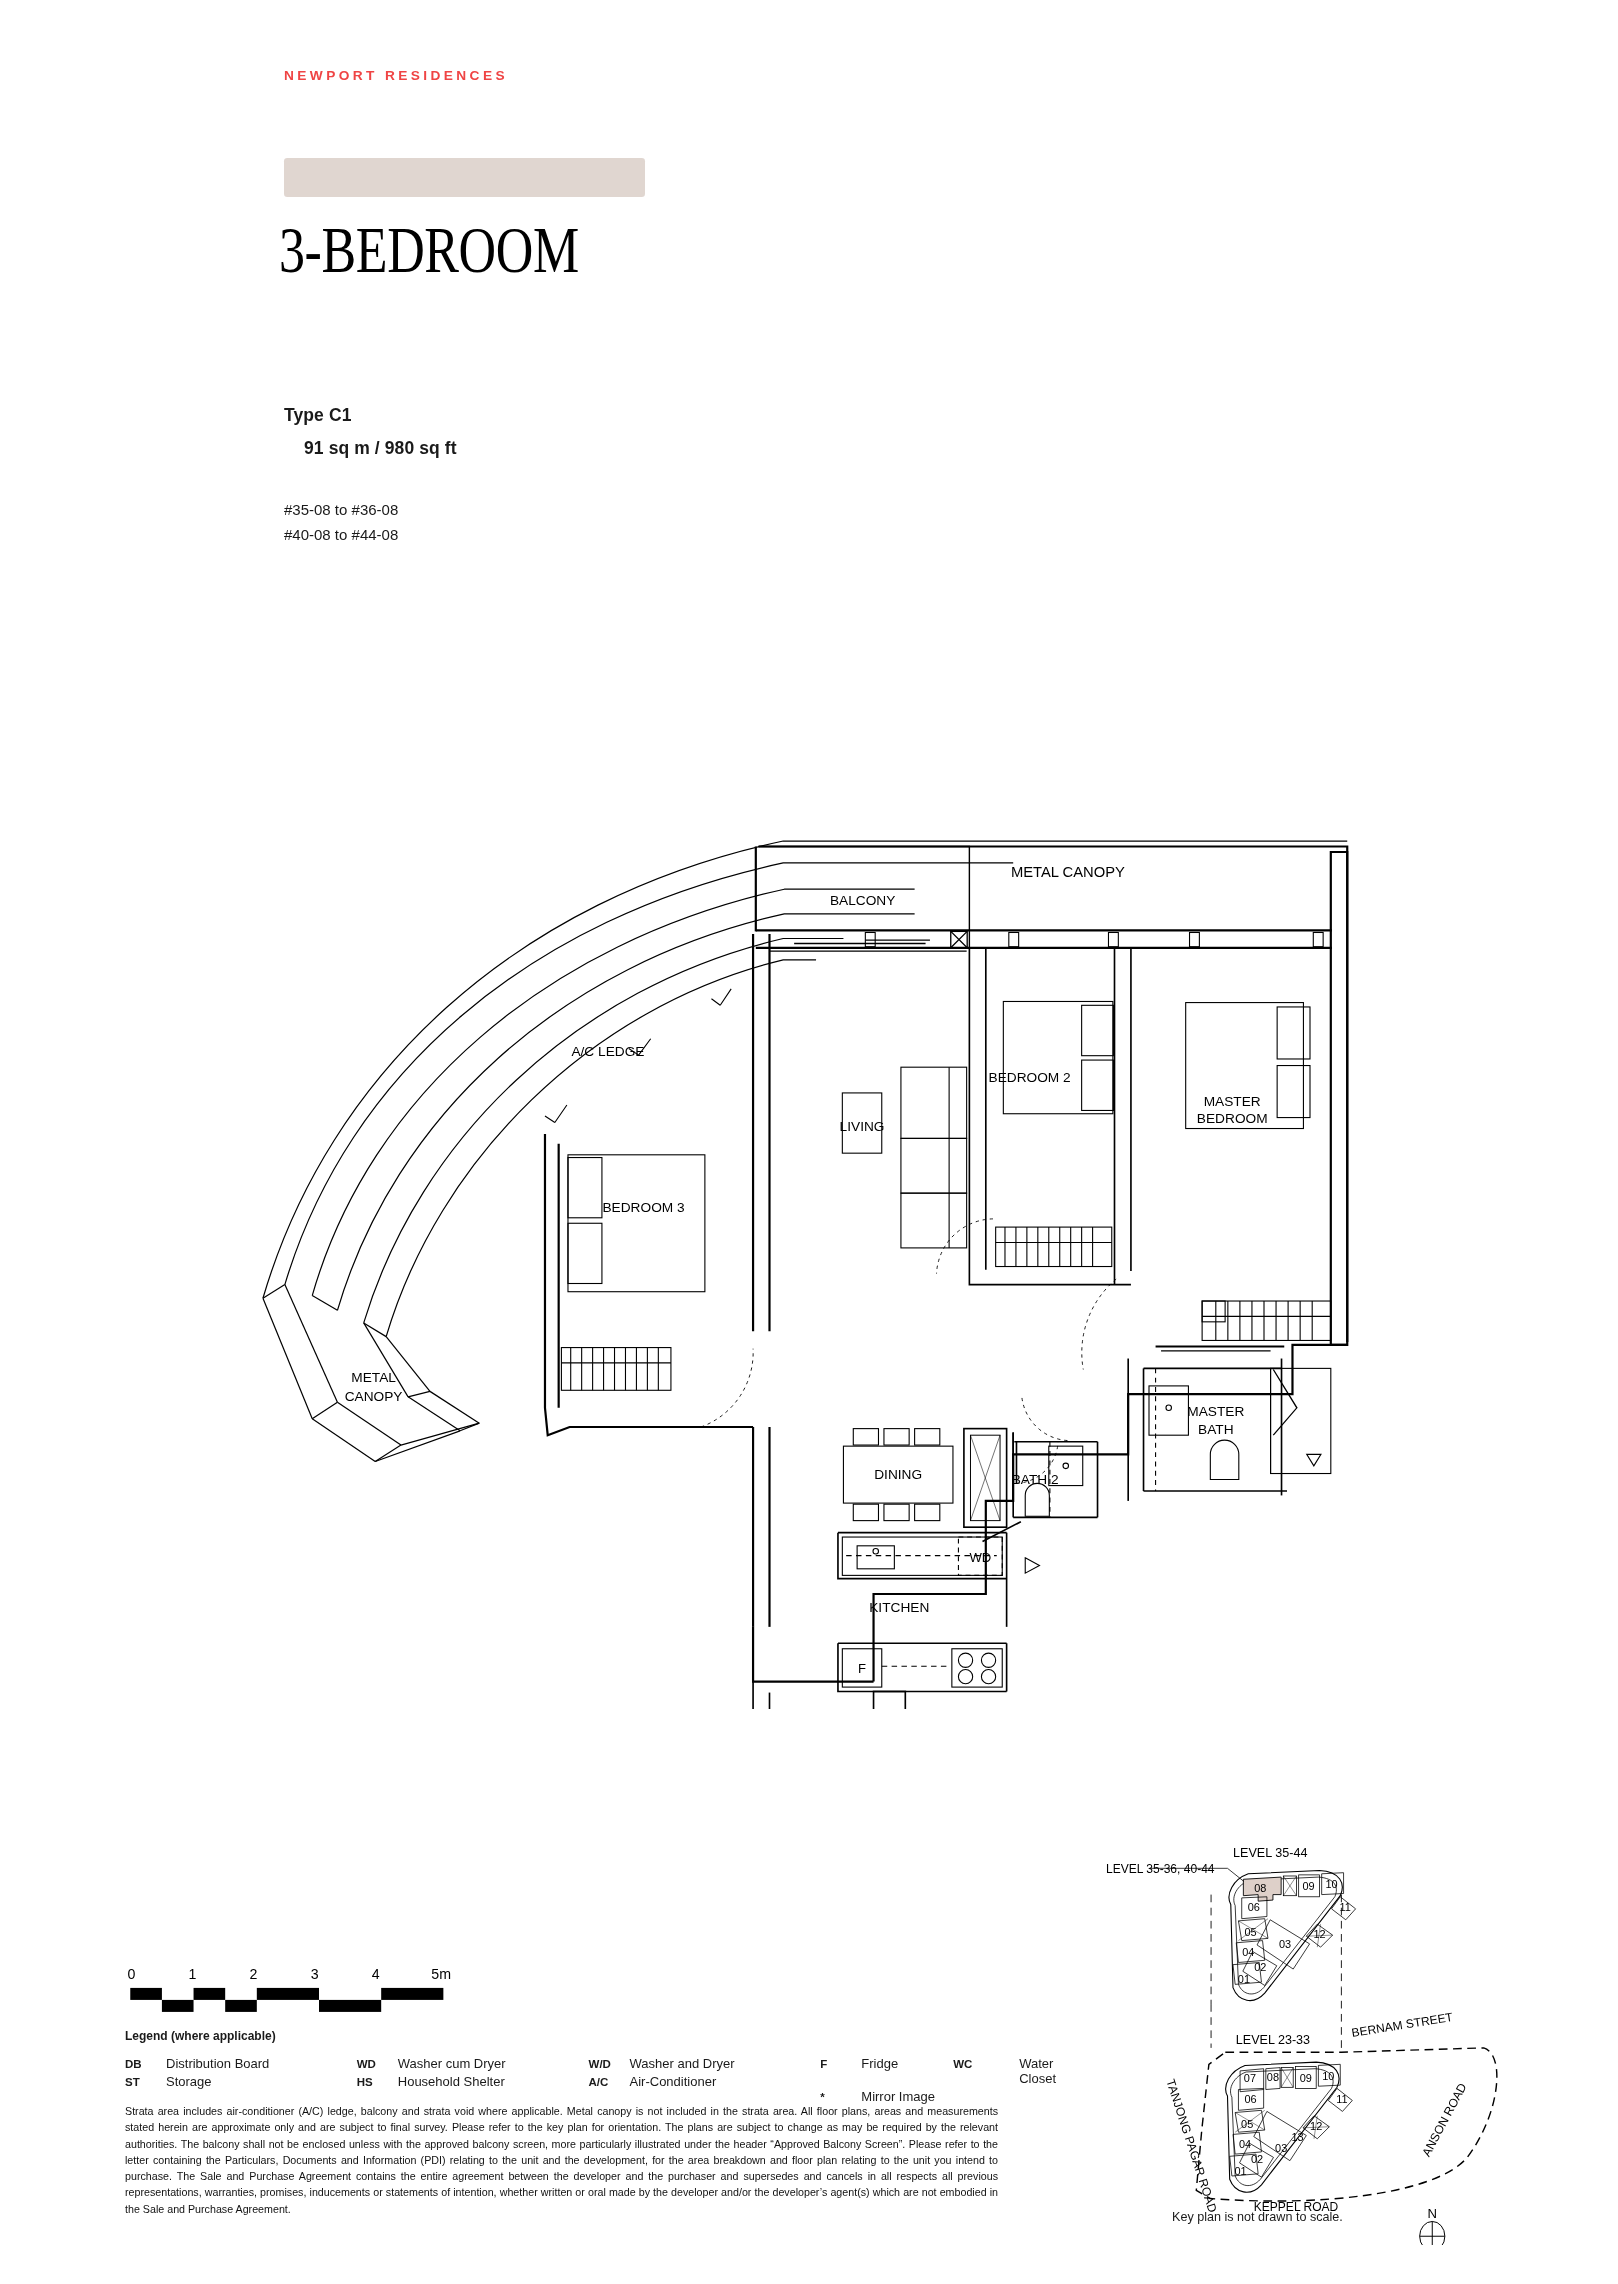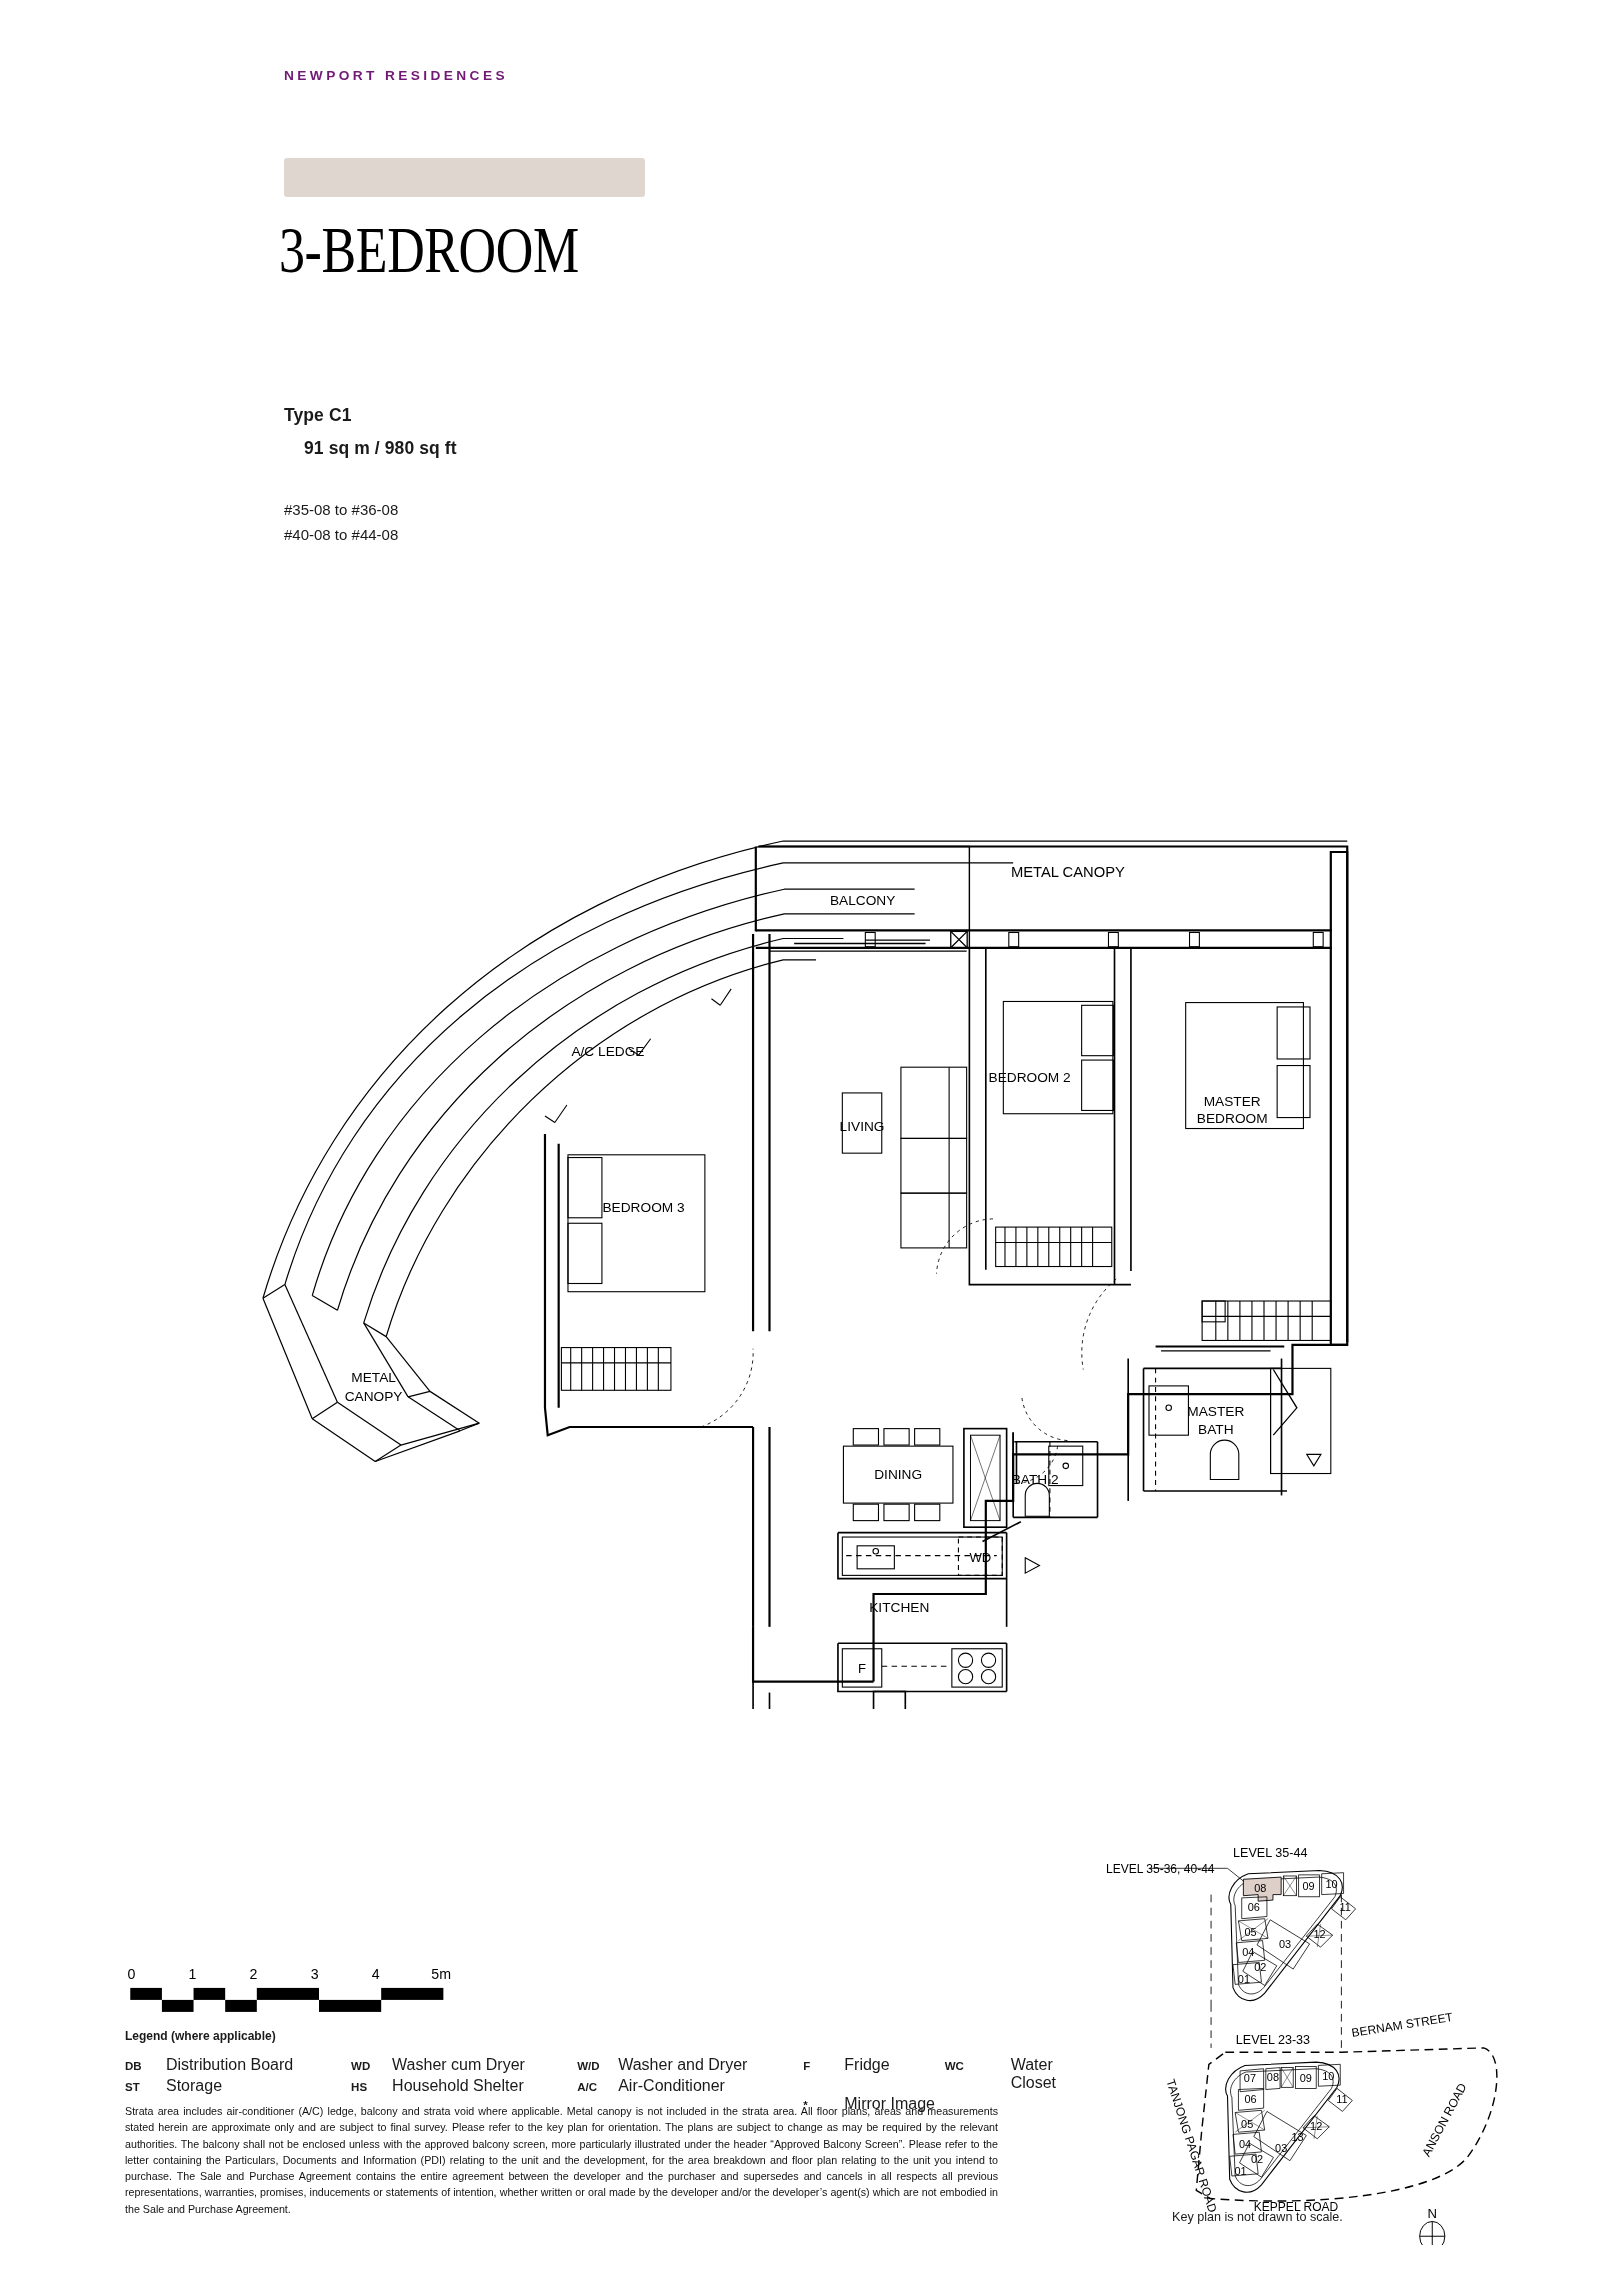--- a/index.html
+++ b/index.html
@@ -2,21 +2,21 @@
 <html style="font-size:8.8px"><head>
 <meta charset="utf-8">
 <style>
   html,body{margin:0;padding:0;background:#ffffff;}
   body{
     width:1618px;height:2284px;position:relative;overflow:hidden;
     font-family:"Liberation Sans", sans-serif;color:#1a1a1a;
   }
   .brand{
     position:absolute;left:284px;top:68px;
-    font-size:13.7px;letter-spacing:3.4px;font-weight:700;color:#701a75;
+    font-size:13.7px;letter-spacing:3.4px;font-weight:700;color:#ef4444;
   }
   .accent-bar{
     position:absolute;left:284px;top:158px;width:361px;height:39px;
     background:#e0d6d0;border-radius:3.3px;
   }
   .page-title{
     position:absolute;left:279px;top:218px;
     font-family:"Liberation Serif", serif;
     font-size:65px;line-height:1;letter-spacing:-0.5px;color:#000;
     transform:scaleX(0.80);transform-origin:left top;font-weight:400;
@@ -41,21 +41,21 @@
   .scalebar{position:absolute;left:125px;top:1965px;width:340px;height:60px;}
   .scalebar svg{display:block;}
 
   
   .legend{position:absolute;left:125px;top:2029px;width:931px;}
   .legend-title{font-size:12px;font-weight:700;margin-bottom:13px;}
   .legend-grid{display:grid;grid-template-columns:repeat(4,1fr);gap:12px 11px;}
   .lg-col{display:flex;flex-direction:column;gap:3.3px;}
   .lg-row{display:flex;align-items:baseline;}
   .lg-abbr{font-size:11.5px;font-weight:700;width:41px;flex:none;}
-  .lg-text{font-size:16px;font-weight:400;}
+  .lg-text{font-size:13px;font-weight:400;}
 
   
   .disclaimer{
     position:absolute;left:125px;top:2103px;width:873px;
     font-size:10.7px;line-height:1.52;text-align:justify;color:#111;
   }
 
   
   #keywrap{position:absolute;left:1084px;top:1807px;width:460px;height:438px;}
   #keyplan{display:block;width:100%;height:100%;}

